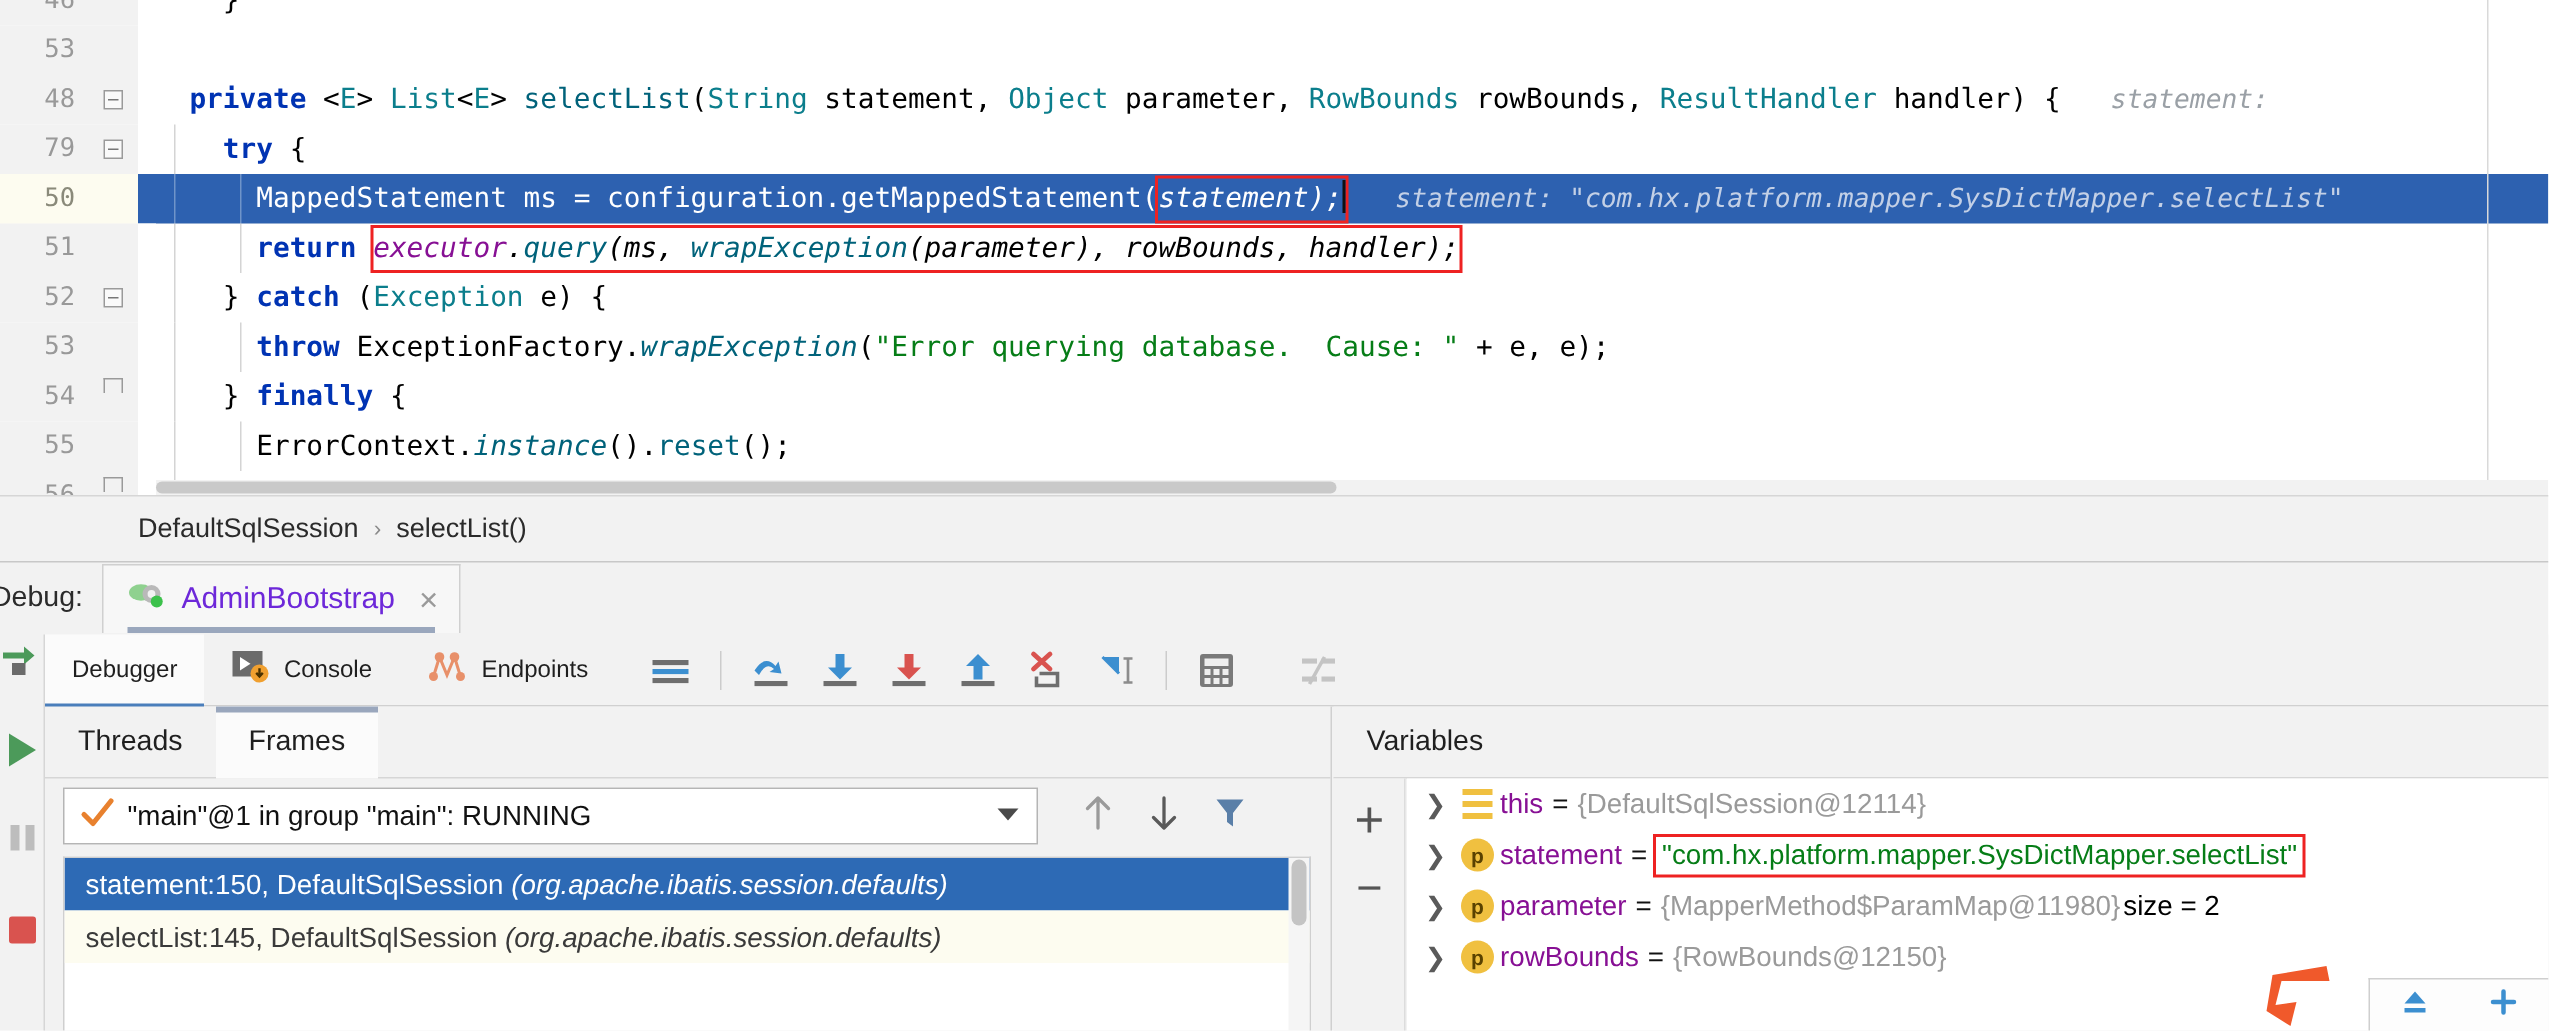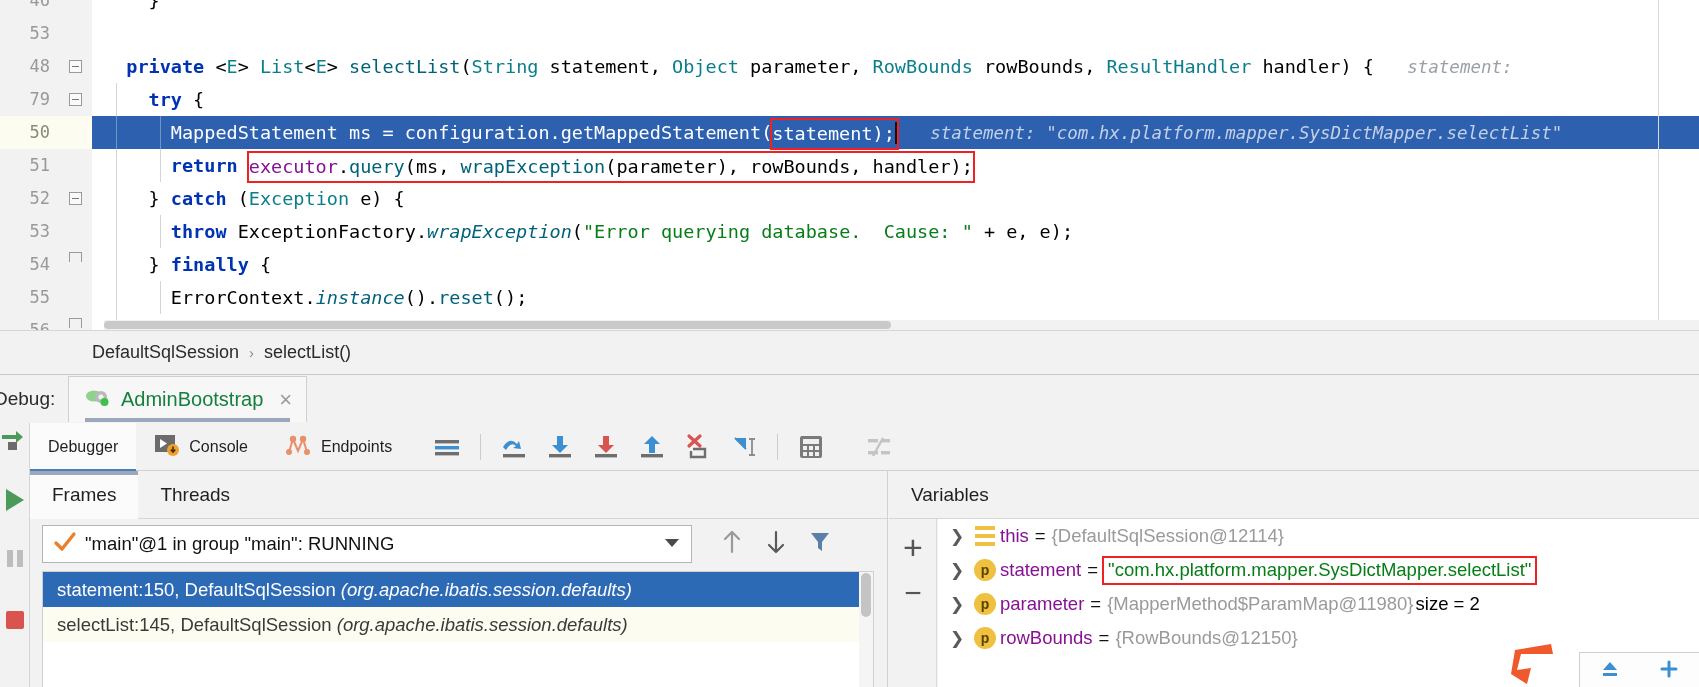--- a/index.html
+++ b/index.html
@@ -68,21 +68,21 @@
   .str  { color: #067d17; }
   .fld  { color: #871094; }
   .exec-txt { color: #ffffff; }
   .hint {
     color: #9aa0a6; font-style: italic; font-family: "DejaVu Sans Mono", monospace;
     font-size: 17.5px;
   }
   .ed-row.exec .hint { color: #c3d0e6; }
   .redbox {
     outline: 2px solid #ee2222; outline-offset: 0px;
-    display: inline-block; line-height: 28px; vertical-align: middle;
+    display: inline-block; line-height: 28px; vertical-align: middle; font-style: italic;
   }
   .caret {
     display: inline-block; width: 2px; height: 22px; background: #111;
     vertical-align: middle; position: relative; top: -2px;
   }
   .margin-guide {
     position: absolute; left: 1658px; top: 0; width: 1px; height: 330px;
     background: #d9d9d9;
   }
 
@@ -121,21 +121,21 @@
     margin-left: 4px; height: 46px; display: flex; align-items: center;
     padding: 0 14px 0 16px; background: #f7f7f7;
     border-left: 1px solid #d0d0d0; border-right: 1px solid #d0d0d0;
     border-top: 1px solid #d0d0d0;
     position: relative;
   }
   #session-tab:after {
     content: ""; position: absolute; left: 16px; right: 16px; bottom: 0;
     height: 4px; background: #9aa7bd;
   }
-  #session-name { font-size: 20px; color: #15803d; margin-left: 10px; text-align: center; }
+  #session-name { font-size: 20px; color: #6d28d9; margin-left: 10px; text-align: center; }
   #session-close { margin-left: 16px; color: #9a9a9a; font-size: 22px; }
 
   #debug-left-bar {
     position: absolute; left: 0; top: 48px; width: 30px; height: 265px;
     background: #f2f2f2; border-right: 1px solid #d6d6d6;
   }
   .lb-icon { position: absolute; left: 0; width: 30px; height: 34px; }
 
   #debug-body {
     position: absolute; left: 30px; top: 48px; width: 1669px; height: 265px;
@@ -546,25 +546,25 @@
             <rect x="16" y="16" width="9" height="3.4" fill="#c4c4c4"></rect>
             <path d="M18 3 L8 21" stroke="#c4c4c4" stroke-width="2.4"></path>
           </svg>
         </div>
       </div>
 
       <div id="panes">
 
         <div id="frames-pane">
           <div class="pane-tabs">
+            <div class="pane-tab">
+              <span>Threads</span>
+            </div>
             <div class="pane-tab active">
               <span>Frames</span>
-            </div>
-            <div class="pane-tab">
-              <span>Threads</span>
             </div>
           </div>
 
           <div id="thread-row">
             <div id="thread-combo">
               <span>
                 <svg width="24" height="24" viewBox="0 0 24 24">
                   <path d="M3 13 L9 19 L21 4" stroke="#e8812e" stroke-width="3.4" fill="none" stroke-linecap="round" stroke-linejoin="round"></path>
                 </svg>
               </span>

